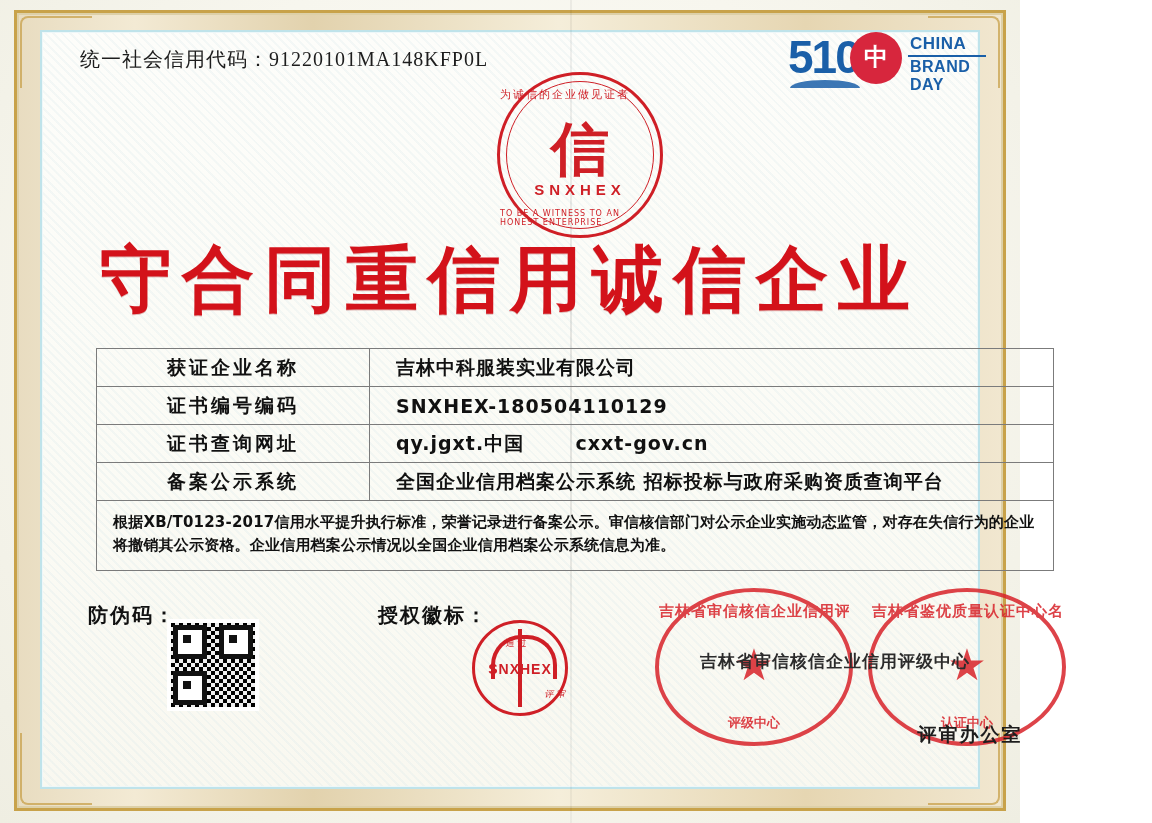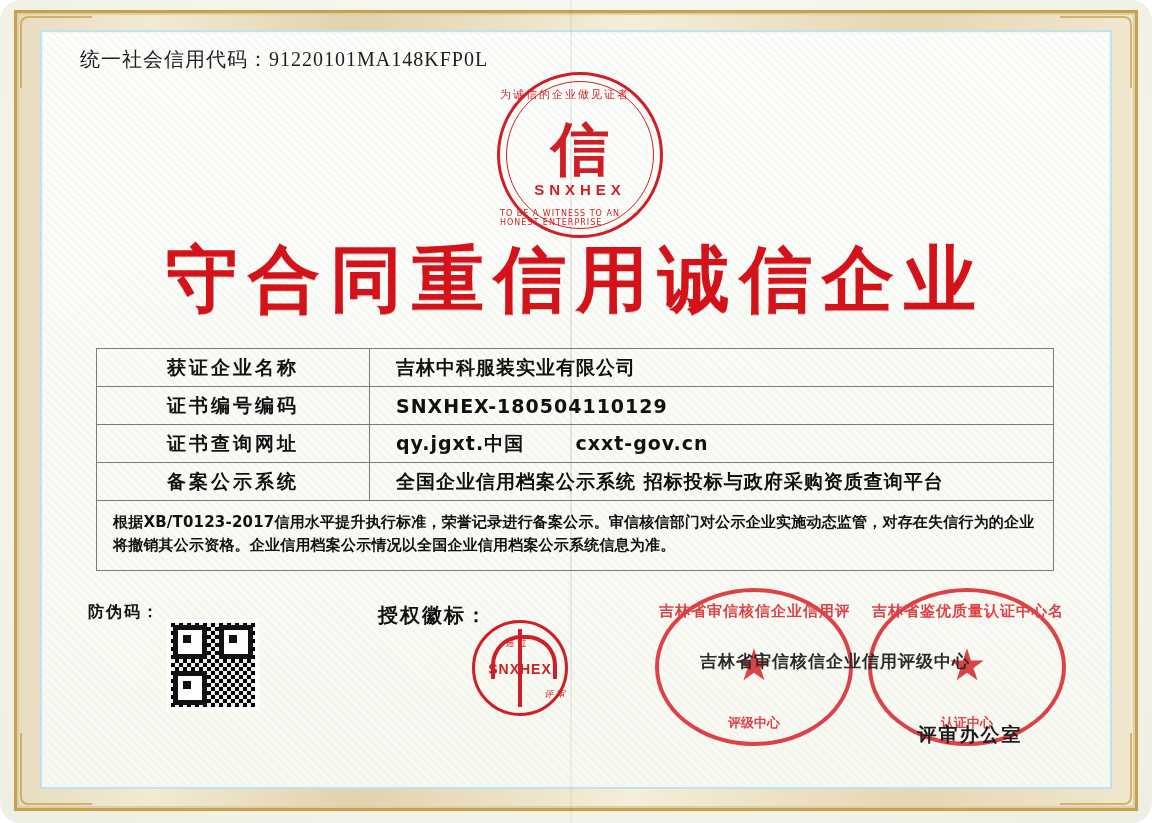--- a/index.html
+++ b/index.html
@@ -2,24 +2,23 @@
 <html><head>
 <meta charset="utf-8">
 <style>
   html,body{margin:0;padding:0;}
   body{
     width:1152px;height:823px;overflow:hidden;
     font-family:"Liberation Serif", serif;
     background:#ffffff;
   }
   .page{
-    position:relative;width:1152px;height:823px;
+    position:relative;width:1020px;height:823px;
     background:
       radial-gradient(ellipse at 50% 40%, #fdfdf8 0%, #f7f6ee 55%, #efeee2 100%);
-    border-radius: 21px;
   }
   
   .frame-outer{
     position:absolute;left:14px;top:10px;right:14px;bottom:12px;
     border:3px solid #c8a24a;
     background:
       linear-gradient(90deg,#e8dcc0 0,#f3ead4 12%,#e2d2ad 30%,#f5eeda 55%,#e6d6b2 80%,#f1e7d0 100%);
     box-shadow:inset 0 0 0 2px #ddd0a8;
   }
   .frame-inner{
@@ -124,21 +123,21 @@
   .val-red{color:#d3121a;font-family:"Liberation Sans", sans-serif;letter-spacing:0;}
   .val-url span{display:inline-block;}
   .url-gap{width:36px;}
   .note td{
     height:auto;padding:10px 16px 12px 16px;font-size:15px;line-height:1.55;
     font-weight:bold;letter-spacing:.2px;
   }
 
   
   .lbl-antifake{
-    position:absolute;left:88px;top:602px;font-size:16px;font-weight:bold;
+    position:absolute;left:88px;top:602px;font-size:20px;font-weight:bold;
     letter-spacing:2px;color:#111;font-family:"DejaVu Sans", sans-serif;
   }
   .qr{
     position:absolute;left:168px;top:620px;width:84px;height:84px;
     background:
       repeating-linear-gradient(0deg,#111 0 4px,#fff 4px 8px),
       repeating-linear-gradient(90deg,#111 0 4px,#fff 4px 8px);
     background-blend-mode:difference;
     border:3px solid #fff;outline:1px solid #fff;
   }
@@ -209,20 +208,30 @@
   <div class="frame-outer"></div>
   <div class="frame-inner"></div>
   <div class="corner tl"></div>
   <div class="corner tr"></div>
   <div class="corner bl"></div>
   <div class="corner br"></div>
   <div class="fold"></div>
 
   <div class="credit-code">统一社会信用代码：91220101MA148KFP0L</div>
 
+  <div class="brandday">
+    <div class="bd-510">510</div>
+    <div class="bd-wave"></div>
+    <div class="bd-circle">
+        <span>中</span>
+      </div>
+    <div class="bd-china">CHINA</div>
+    <div class="bd-line"></div>
+    <div class="bd-day">BRAND DAY</div>
+  </div>
 
   <div class="topseal">
     <div class="ts-arc-top">为诚信的企业做见证者</div>
     <div class="ts-char">信</div>
     <div class="ts-latin">SNXHEX</div>
     <div class="ts-arc-bot">TO BE A WITNESS TO AN HONEST ENTERPRISE</div>
   </div>
 
   <div class="main-title">守合同重信用诚信企业</div>
 

